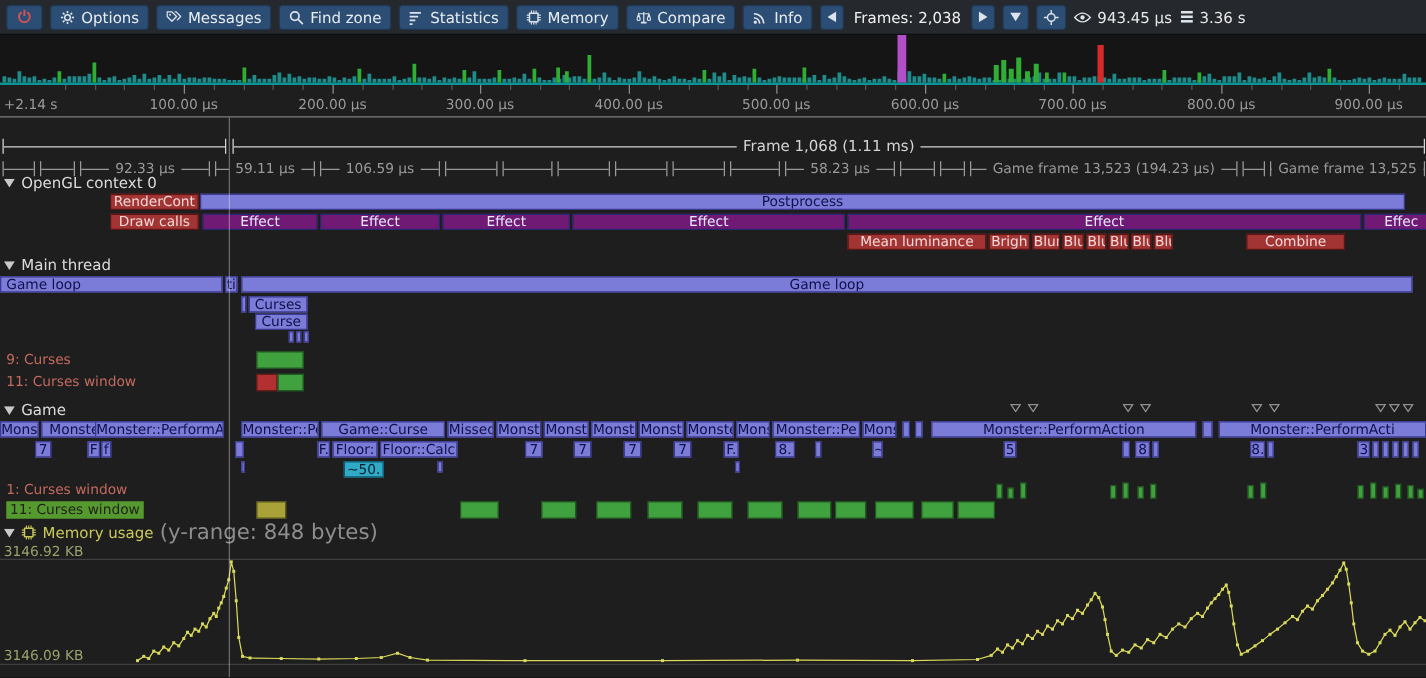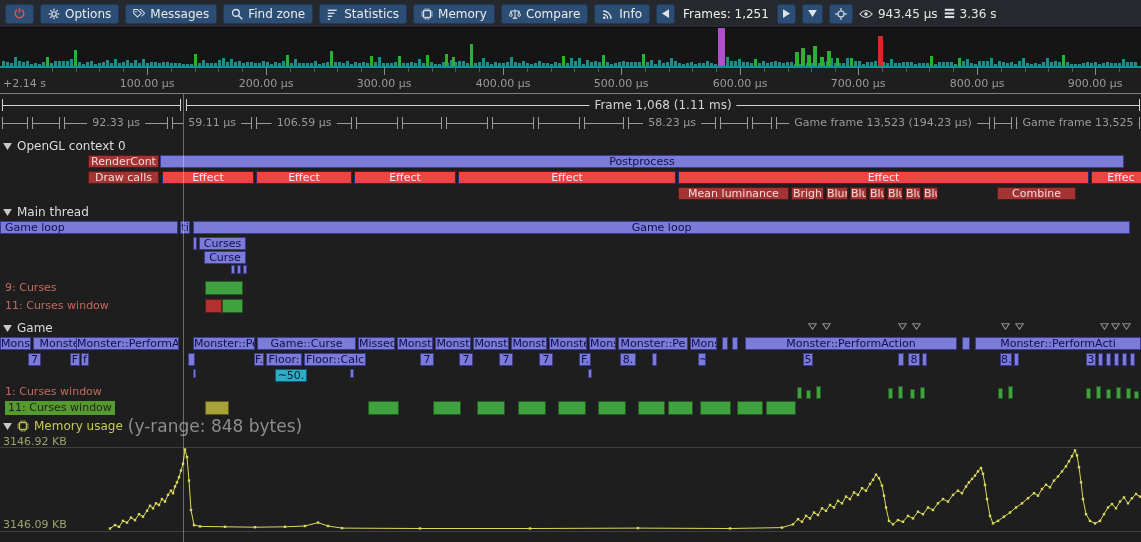--- a/index.html
+++ b/index.html
@@ -27,37 +27,37 @@
   .tick.major{height:7px;}
   .tick.minor{height:4px;background:#565656;}
   .tick-label{position:absolute;top:9px;transform:translateX(-50%);font-size:11px;color:#9a9a9a;white-space:nowrap;}
   .ruler-offset{position:absolute;left:3px;top:9px;font-size:11px;color:#9a9a9a;}
   
   #timeline{position:absolute;top:94px;left:0;width:1141px;height:448px;overflow:hidden;}
   .row{position:absolute;left:0;width:1141px;height:16px;}
   .frow{position:absolute;left:0;width:1141px;height:15px;}
   .frow.main{color:#d4d4d4;font-size:12px;}
   .frow.game{color:#9a9a9a;font-size:11px;}
-  .fseg{position:absolute;top:2px;height:14px;}
+  .fseg{position:absolute;top:14px;height:14px;}
   .fseg .t{position:absolute;top:1px;bottom:1px;width:1px;background:currentColor;}
   .fseg .t.l{left:0;} .fseg .t.r{right:0;}
   .fseg .ln{position:absolute;left:1px;right:1px;top:7px;height:1px;background:currentColor;}
   .flabel{position:absolute;left:50%;top:0;transform:translateX(-50%);background:#1e1e1e;
           padding:0 5px;line-height:14px;white-space:nowrap;}
   .section-header{display:flex;align-items:center;gap:5px;padding-left:3px;font-size:12px;color:#dcdcdc;box-sizing:border-box;}
   .section-header .arrow{color:#c9c9c9;}
   .mem-title{color:#c9c95a;}
   .mem-note{color:#8d8d8d;font-size:17px;}
   .mem-chip{color:#c9c95a;}
   .marks-layer{position:absolute;inset:0;}
   .gmark{position:absolute;top:3px;color:#8f8f8f;line-height:0;}
   .zone{position:absolute;top:1px;height:13px;box-sizing:border-box;font-size:11px;line-height:11px;
         text-align:center;overflow:hidden;white-space:nowrap;border:1px solid;}
   .z-purple{background:#7b7bd8;border-color:#3a3a90;color:#10104a;}
-  .z-blue{background:#ef4444;border-color:#282870;color:#e6e8ff;}
+  .z-blue{background:#701a75;border-color:#282870;color:#e6e8ff;}
   .z-red{background:#a23434;border-color:#5c1414;color:#f2d9d9;}
   .z-cyan{background:#31aac8;border-color:#0c5a70;color:#05222c;}
   .plot-label{position:absolute;left:5px;top:1px;font-size:11px;line-height:14px;color:#c46a5e;white-space:nowrap;}
   .plot-label.hl{background:#559a2e;color:#23231a;padding:0 3px;}
   .bars-layer{position:absolute;inset:0;}
   .pbar{position:absolute;bottom:1px;box-sizing:border-box;border:1px solid rgba(0,0,0,.45);}
   .pb-green{background:#3fa23f;} .pb-red{background:#b23030;} .pb-olive{background:#a8a238;}
   .memchart{height:100px;}
   .mem-label{position:absolute;left:3px;font-size:11px;color:#9aa26b;z-index:5;}
   #vline{position:absolute;left:183px;top:0;width:1px;height:448px;background:rgba(235,235,235,.38);z-index:40;}
@@ -169,21 +169,21 @@
           <span>Info</span>
         </button>
       </div>
     <button class="tb-btn sm">
         <span class="icon">
           <svg viewBox="0 0 8 10" width="7" height="9">
             <path d="M8 0 0 5 8 10z" fill="currentColor"></path>
           </svg>
         </span>
       </button>
-    <span class="frames-label">Frames: 1,251</span>
+    <span class="frames-label">Frames: 2,038</span>
     <button class="tb-btn sm">
         <span class="icon">
           <svg viewBox="0 0 8 10" width="7" height="9">
             <path d="M0 0 8 5 0 10z" fill="currentColor"></path>
           </svg>
         </span>
       </button>
     <button class="tb-btn sm">
         <span class="icon">
           <svg viewBox="0 0 10 8" width="9" height="7">

